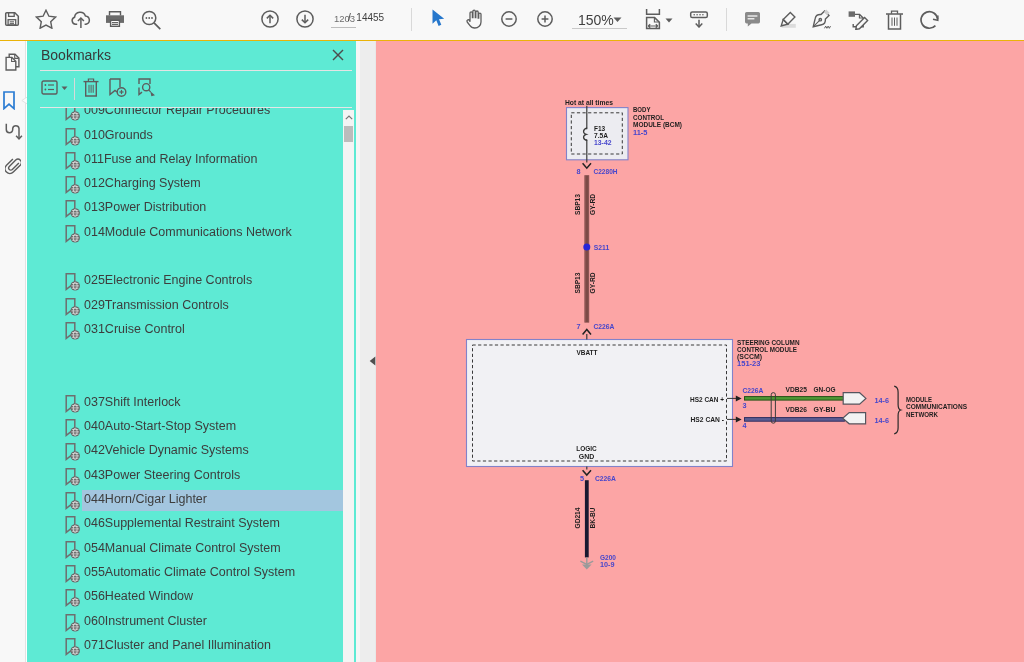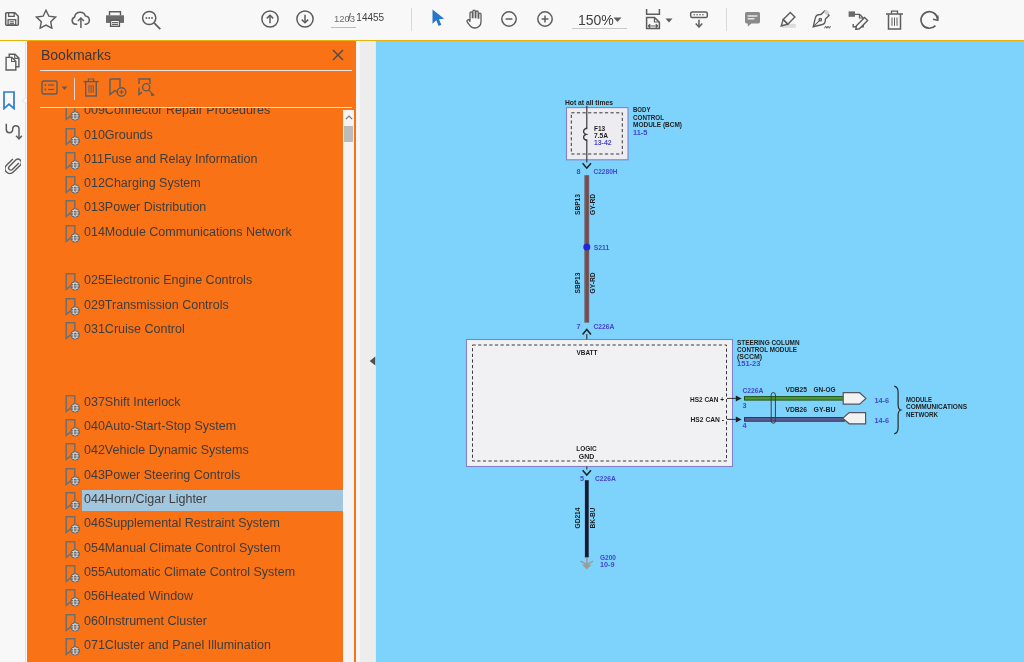--- a/index.html
+++ b/index.html
@@ -4,25 +4,25 @@
 <style>
   * { margin:0; padding:0; box-sizing:border-box; }
   html,body { width:1024px; height:662px; overflow:hidden; background:#fff;
     font-family:"Liberation Sans", sans-serif; }
   .abs { position:absolute; }
   #toolbar { position:absolute; left:0; top:0; width:1024px; height:41px;
     background:#f8f8f8; border-bottom:1px solid #eab308; }
   #rail { position:absolute; left:0; top:41px; width:26px; height:621px;
     background:#f8f8f8; border-right:1px solid #e2e2e2; }
   #panel { position:absolute; left:27px; top:41px; width:329px; height:621px;
-    background:#f97316;padding-left:12px; }
+    background:#5eead4;padding-left:12px; }
   #grayband { position:absolute; left:356px; top:41px; width:20px; height:621px;
     background:#ededed; border-left:4px solid #f6f6f6; border-right:1px solid #e8e8e8; }
   #page { position:absolute; left:376px; top:41px; width:648px; height:621px;
-    background:#7dd3fc;text-decoration:underline; }
+    background:#fca5a5;text-decoration:underline; }
   .sep-v { position:absolute; width:1px; background:#d9d9d9; }
   .bm-row { position:absolute; left:0; width:329px; height:24px; font-size:12.5px;
     color:#3d3d3d; white-space:nowrap; }
   .bm-row .txt { position:absolute; left:57px; top:3px;text-align:right; }
   .bm-ico { position:absolute; left:37px; top:2px; }
   svg { display:block; }
 </style>
 </head>
 <body>
 <div id="toolbar">

